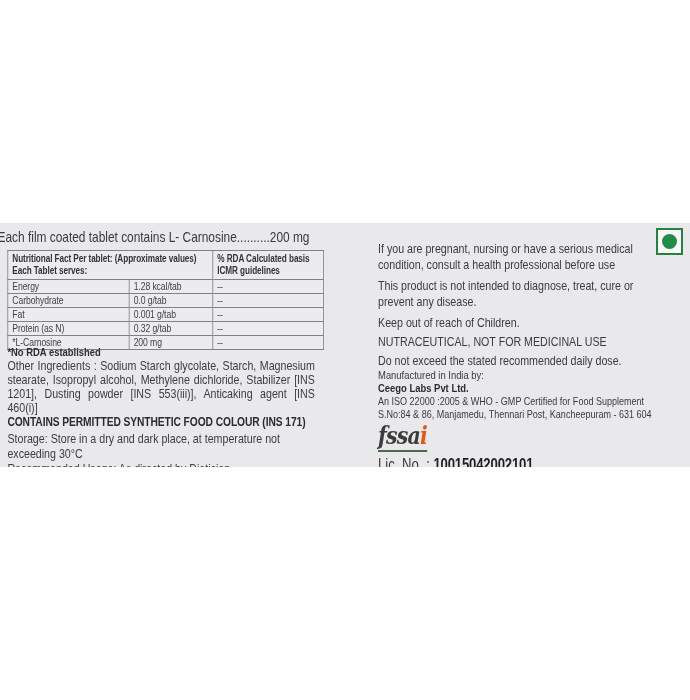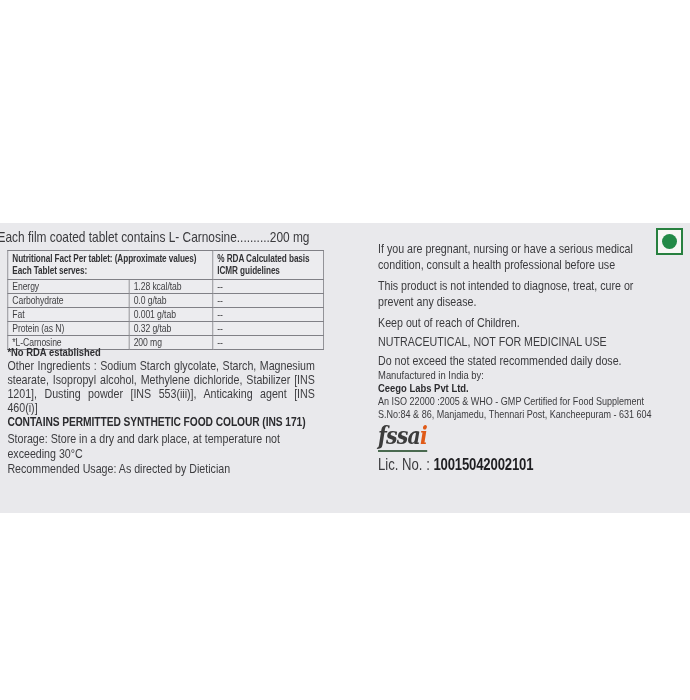--- a/index.html
+++ b/index.html
@@ -10,21 +10,21 @@
     background: #ffffff;
     overflow: hidden;
     font-family: "Liberation Sans", sans-serif;
   }
   .page { position: relative; width: 690px; height: 700px; background: #ffffff; }
 
   
   .label {
     position: absolute;
     left: 0; top: 223px;
-    width: 690px; height: 290px;
+    width: 690px; height: 244px;
     background: #e9e9ec;
     overflow: hidden;
   }
   
   .label-inner {
     position: absolute;
     left: 0; top: 0;
     width: 842px; height: 253px;
     transform: scaleX(0.82);
     transform-origin: 0 0;

